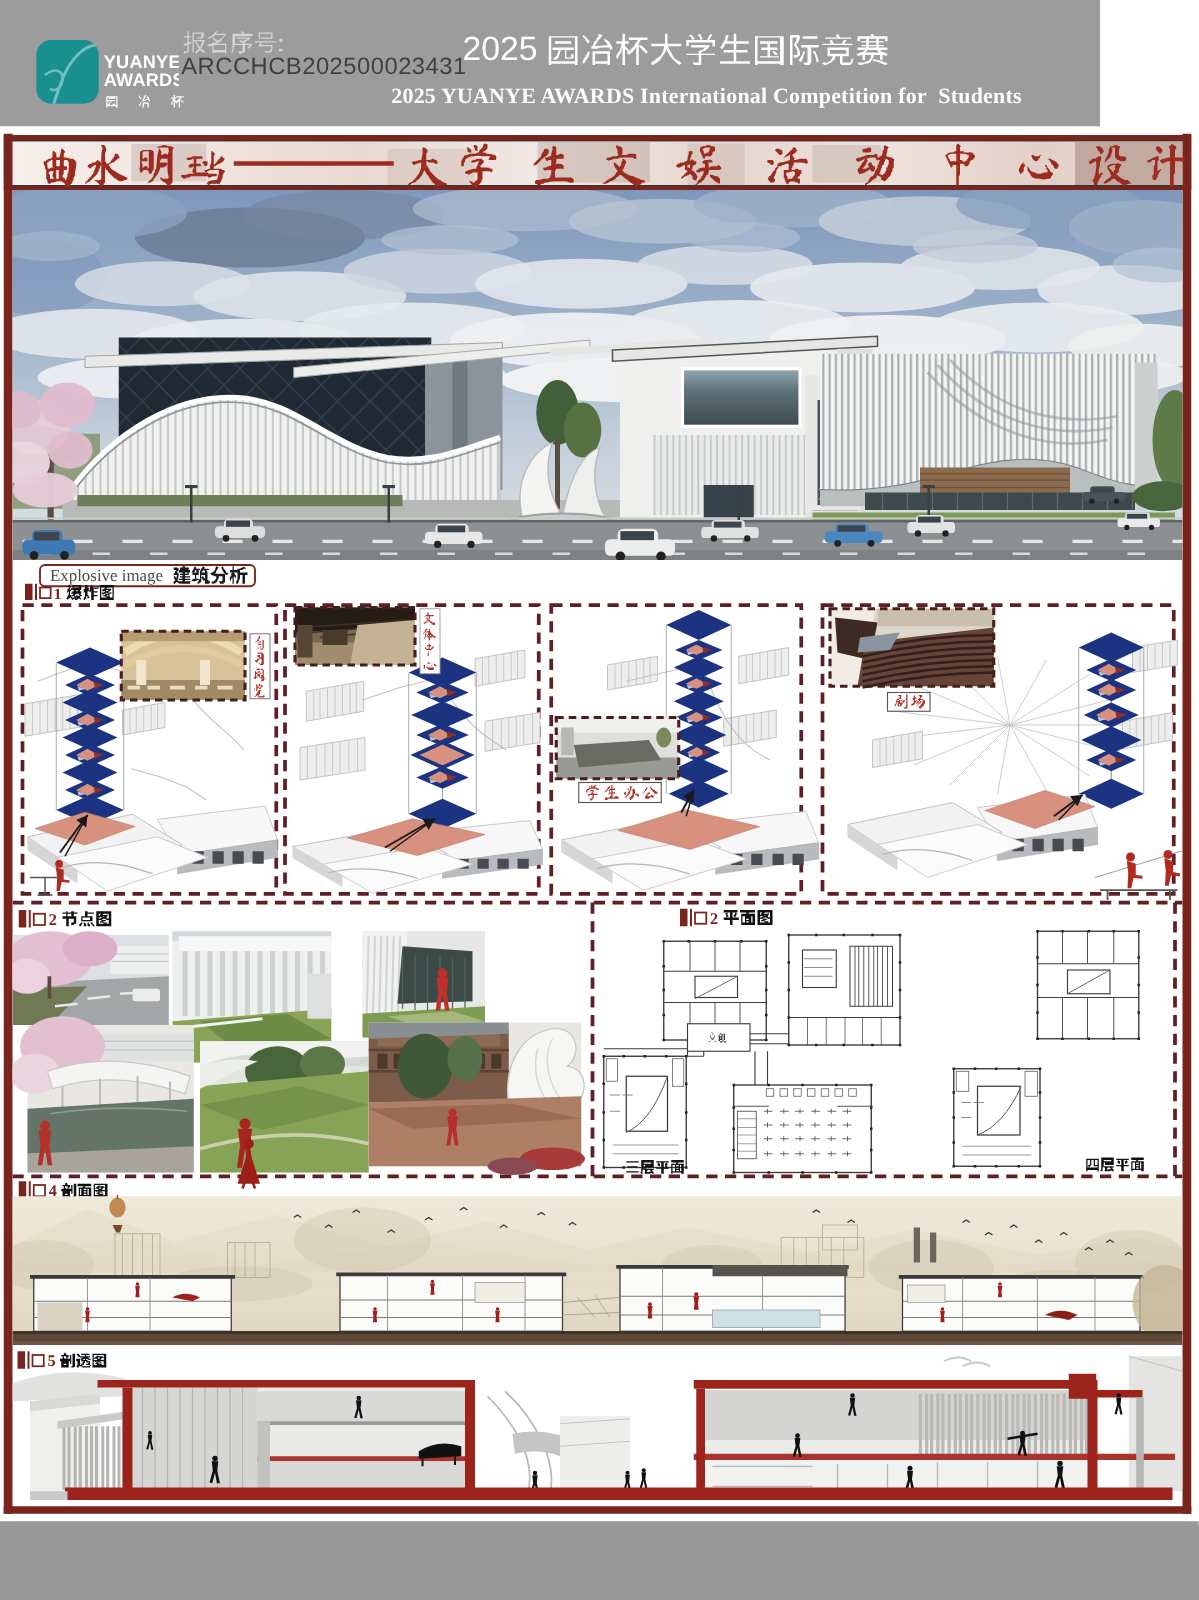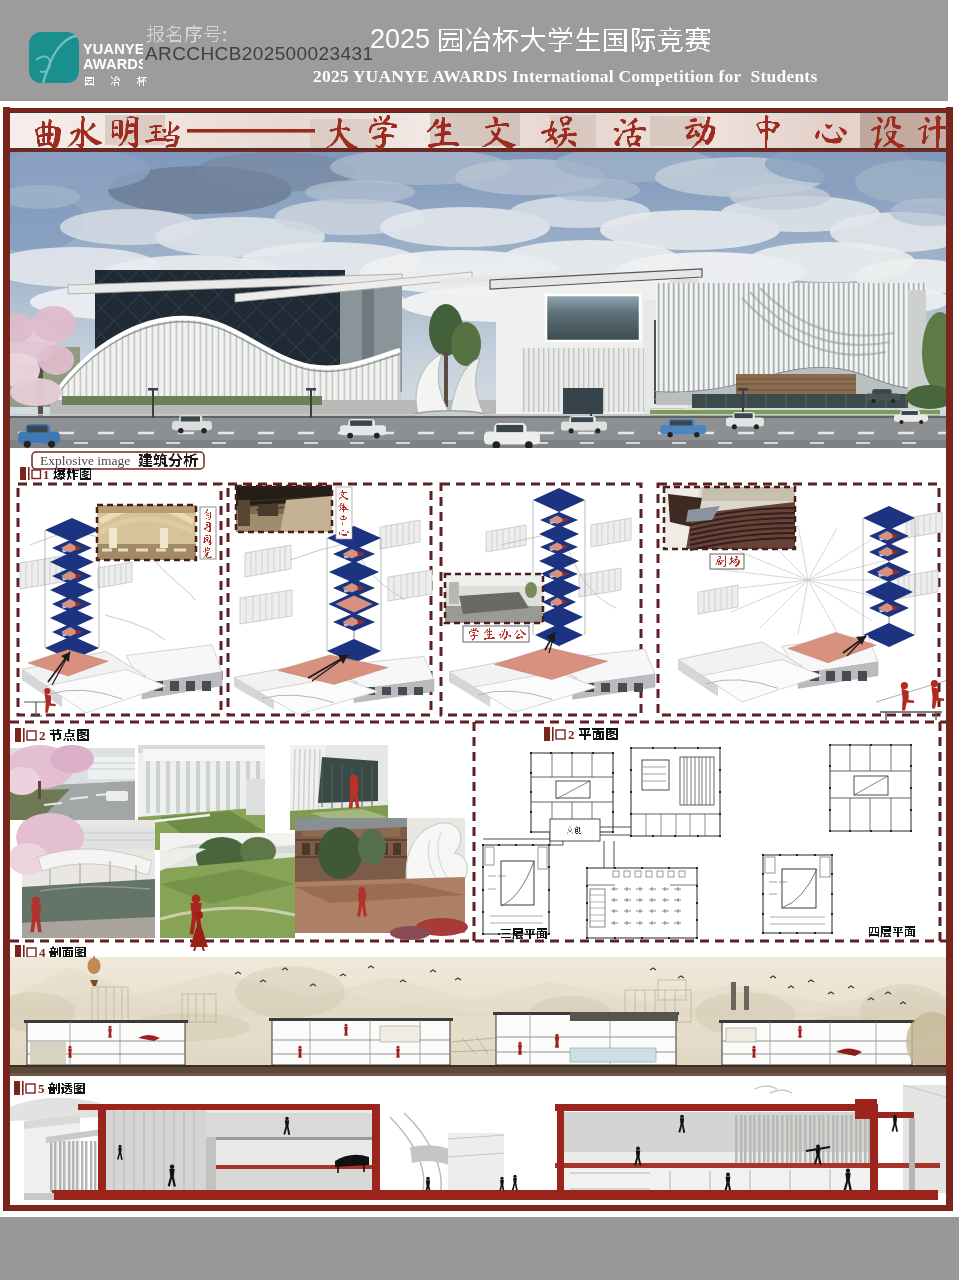--- a/index.html
+++ b/index.html
@@ -1,19 +1,19 @@
 <!DOCTYPE html>
 <html><head><meta charset="utf-8"><style>
 html,body{margin:0;padding:0;}
 body{width:959px;height:1280px;position:relative;background:#fff;overflow:hidden;
  font-family:"Liberation Sans",sans-serif;}
 .abs{position:absolute;}
 svg{display:block;}
 </style></head><body>
-<div class="abs" style="left:0;top:0;width:948px;height:101px;background:#9c9c9c;">
+<div class="abs" style="left:0;top:0;width:880px;height:101px;background:#9c9c9c;">
     <svg class="abs" style="left:28px;top:30px;" width="115" height="56" viewBox="0 0 115 56">
 <rect x="1" y="2" width="50" height="51" rx="12" fill="#1a8f8f"></rect>
 <path d="M15 53 C20 38 24 24 34 14 C38 10 44 6 49 6" stroke="#6fbfbf" stroke-width="2.4" fill="none"></path>
 <path d="M8 30 C16 24 22 26 22 33 C22 40 16 44 12 41" stroke="#6fbfbf" stroke-width="2" fill="none"></path>
 <text x="55" y="24" fill="#fff" font-size="14.5" font-weight="bold" font-family="Liberation Sans" letter-spacing="0.2">YUANYE</text>
 <text x="55" y="39" fill="#fff" font-size="14.5" font-weight="bold" font-family="Liberation Sans" letter-spacing="0.2">AWARDS</text>
 </svg>
     <svg class="abs" style="left:0;top:0;" width="200" height="101">
       <path fill="#fff" d="M88 80H89Q89 81 89 82Q88 82 88 83Q88 83 88 84Q87 84 86 84Q86 84 86 84Q86 84 86 84Q87 83 87 83Q87 82 88 82Q88 81 88 80ZM90 80H90V83Q90 83 91 83Q91 83 91 83Q91 83 91 83Q91 83 91 83Q91 83 91 83Q91 83 91 83Q91 83 92 83Q92 83 92 83Q92 83 92 82Q92 82 92 82Q92 82 92 83Q92 83 92 83Q92 84 92 84Q92 84 91 84Q91 84 91 84Q91 84 91 84Q91 84 91 84Q91 84 91 84Q90 84 90 84Q90 84 90 84Q90 83 90 83ZM86 80H92V81H86ZM87 78H92V79H87ZM85 77H94V86H93V78H86V86H85ZM85 84H93V85H85Z M115 85H119V85H115ZM114 82H119V86H118V83H115V86H114ZM117 78 118 77Q119 78 119 78Q119 79 120 80Q120 80 120 81L119 81Q119 81 119 80Q118 79 118 79Q118 78 117 78ZM114 81Q114 81 114 81Q114 80 114 80Q113 80 113 80Q114 80 114 80Q114 79 114 79Q114 79 114 79Q115 78 115 78Q115 78 115 77Q116 77 116 76L117 76Q117 77 116 78Q116 79 115 79Q115 80 114 80V80Q114 80 114 80Q114 80 114 80Q114 81 114 81Q114 81 114 81ZM114 81 114 80 114 80 119 79Q119 80 119 80Q119 80 119 80Q118 80 117 80Q116 81 115 81Q115 81 115 81Q114 81 114 81Q114 81 114 81ZM111 77 111 76Q112 77 112 77Q112 78 113 78Q113 78 113 79L112 79Q112 79 112 79Q112 78 111 78Q111 77 111 77ZM111 85Q111 84 111 84Q112 83 112 83Q112 82 113 81L113 82Q113 83 113 83Q112 84 112 84Q112 85 111 85Z M141 77H147V78H141ZM144 78 145 78Q144 79 143 81Q142 82 141 83Q141 83 141 82Q141 82 140 82Q140 82 140 82Q141 81 142 80Q143 79 144 78ZM144 80 145 79Q145 80 145 80Q146 81 146 81Q147 81 147 82L146 82Q146 82 146 82Q145 81 145 81Q144 80 144 80ZM137 78H141V79H137ZM139 76H140V86H139ZM139 79 139 79Q139 80 139 80Q139 81 138 82Q138 82 138 83Q138 84 137 84Q137 84 137 84Q137 83 137 83Q137 83 137 82Q138 82 138 81Q138 81 138 80Q138 80 139 79ZM139 79Q140 80 140 80Q140 80 140 80Q140 80 141 81Q141 81 141 81L140 82Q140 81 140 81Q140 81 140 81Q139 81 139 80Q139 80 139 80ZM143 79 144 79 144 79V86H143Z"></path>
     </svg>

